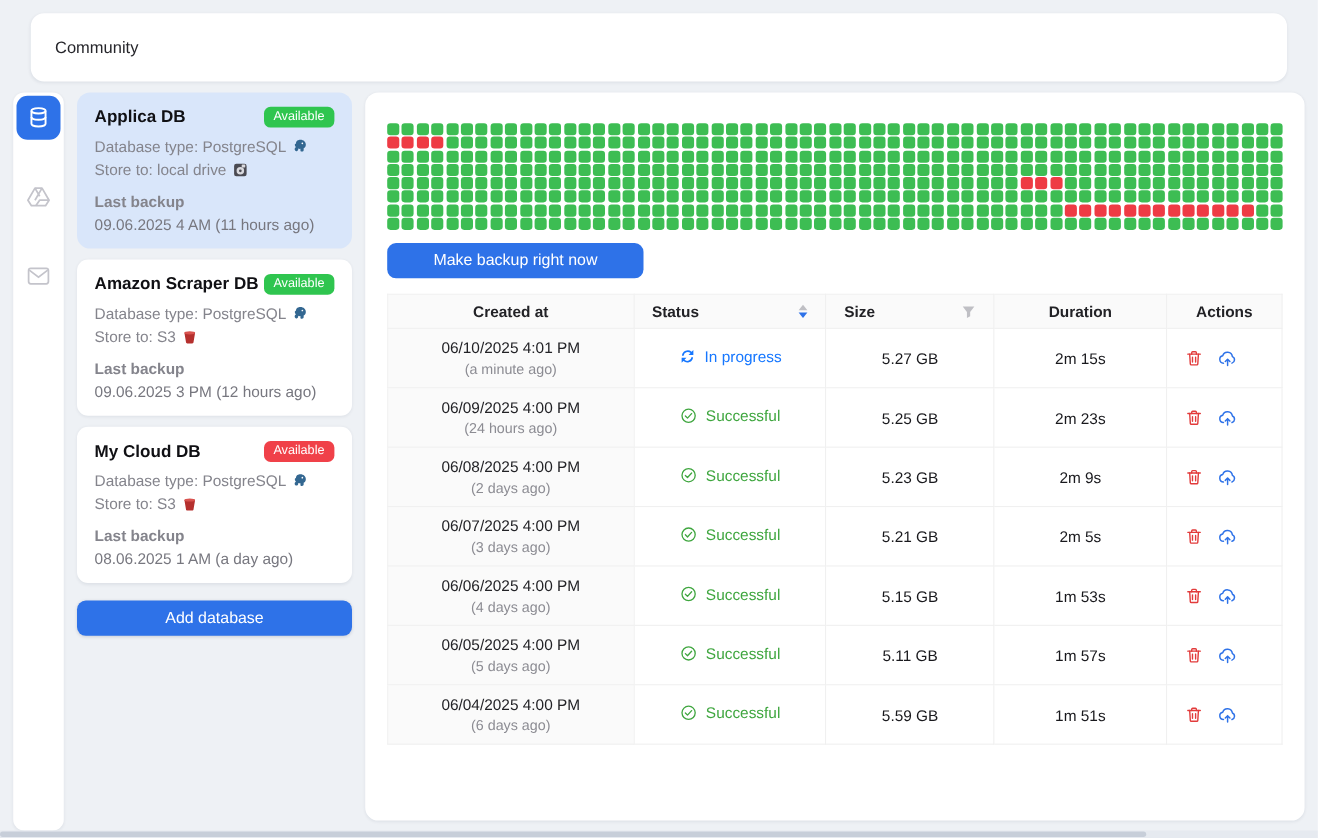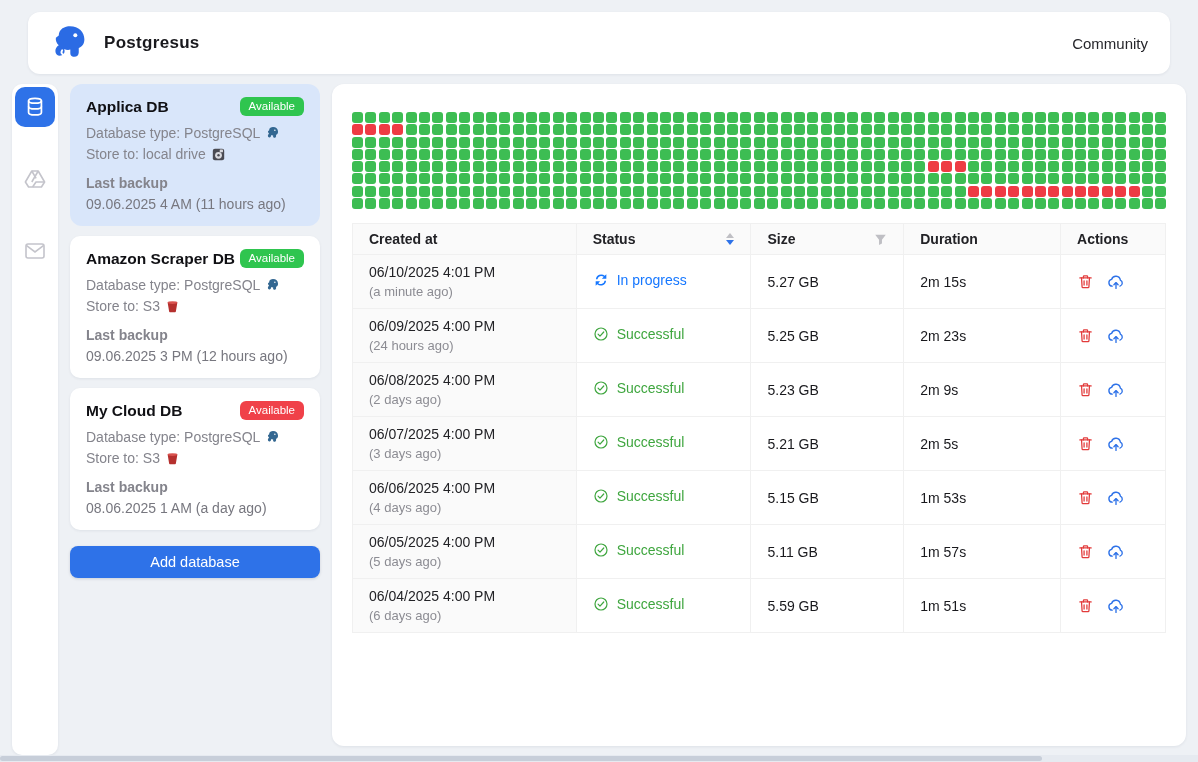--- a/index.html
+++ b/index.html
@@ -72,21 +72,21 @@
   .hc-cell { border-radius: 3px; }
 
   .backups-title { margin-top: 17px; }
   .make-backup-btn {
     margin-top: 12px; height: 32px; padding: 0 42px; border: none; border-radius: 8px;
     background: #2e72e8; color: #fff; font-size: 14.5px; font-family: inherit; cursor: pointer;
   }
 
   
   .backup-table { margin-top: 14px; width: 100%; border-collapse: collapse; font-size: 14px; }
-  .backup-table th, .backup-table td { border: 1px solid #f0f0f0; text-align: left; vertical-align: middle; }
+  .backup-table th, .backup-table td { border: 1px solid #f0f0f0; text-align: center; vertical-align: middle; }
   .backup-table th { background: #fafafa; font-weight: 700; color: #222226; padding: 7px 16px; font-size: 14px; }
   .backup-table td { padding: 9px 16px; background: #fff; }
   .backup-table td.col-created { background: #fafafa; }
   .created-main { color: #222226; }
   .created-ago { color: #8c8c93; font-size: 13px; margin-top: 4px; }
   .th-inner { display: flex; align-items: center; justify-content: space-between; }
   .sorter { display: inline-flex; flex-direction: column; gap: 2px; cursor: pointer; }
   .caret-up { width: 0; height: 0; border-left: 4.5px solid transparent; border-right: 4.5px solid transparent; border-bottom: 5px solid #bfbfc4; }
   .caret-down { width: 0; height: 0; border-left: 4.5px solid transparent; border-right: 4.5px solid transparent; border-top: 5px solid #2e72e8; }
   .status-wrap { display: inline-flex; align-items: center; gap: 8px; }
@@ -95,30 +95,20 @@
   .icon { display: inline-flex; align-items: center; }
 
   
   .hscroll { position: absolute; left: 0; right: 0; bottom: 0; height: 7px; background: #e6eaf0; }
   .hscroll-thumb { position: absolute; left: 0; top: 1px; height: 5px; width: 87%; border-radius: 3px; background: #c7ced9; }
 </style>
 </head>
 <body>
 
 <header class="topbar card">
-  <div class="brand">
-    <span class="icon">
-      <svg width="40" height="40" viewBox="0 0 64 64">
-        <path fill="#2b6be4" d="M14 20 C14 9 24 5 32 5 C46 5 55 14 55 26 C55 34 51 38 46 40 L46 47 C46 51 43 54 39 54 L37 54 C34 54 32.5 51 32.5 48.5 L32.5 42.5 C29.5 43.5 25.5 43.2 22.8 41.4 C24.2 45.4 23 49.6 19 51.6 C14 54 8.6 50.6 8.6 44.6 C8.6 40.6 10.8 37.4 14 35.4 C10.6 32.2 8.6 28 9.4 23.4 Z"></path>
-        <circle cx="40.5" cy="19.5" r="3.2" fill="#ffffff"></circle>
-        <path d="M19.5 43.5 c-3.5 5.5 2.5 9.5 6 5.5" stroke="#ffffff" stroke-width="3" fill="none" stroke-linecap="round"></path>
-      </svg>
-    </span>
-    <span class="brand-title">Postgresus</span>
-  </div>
   <div class="top-right">
     <span class="community">Community</span>
   </div>
 </header>
 
 <nav class="rail">
   <div class="rail-item active">
     <span class="icon">
       <svg width="22" height="22" viewBox="0 0 24 24" fill="none" stroke="#ffffff" stroke-width="1.9">
         <ellipse cx="12" cy="5.2" rx="7" ry="2.7"></ellipse>
@@ -719,20 +709,21 @@
       <div class="hc-cell" style="background: rgb(61, 189, 83);"></div>
       <div class="hc-cell" style="background: rgb(61, 189, 83);"></div>
       <div class="hc-cell" style="background: rgb(61, 189, 83);"></div>
       <div class="hc-cell" style="background: rgb(61, 189, 83);"></div>
       <div class="hc-cell" style="background: rgb(61, 189, 83);"></div>
       <div class="hc-cell" style="background: rgb(61, 189, 83);"></div>
       <div class="hc-cell" style="background: rgb(61, 189, 83);"></div>
       <div class="hc-cell" style="background: rgb(61, 189, 83);"></div>
     </div>
 
+  <button class="make-backup-btn">Make backup right now</button>
 
   <table class="backup-table">
     <colgroup>
       <col style="width:224px">
         <col style="width:175px">
         <col style="width:153px">
         <col style="width:157px">
         <col style="width:105px">
     </colgroup>
     <thead>

